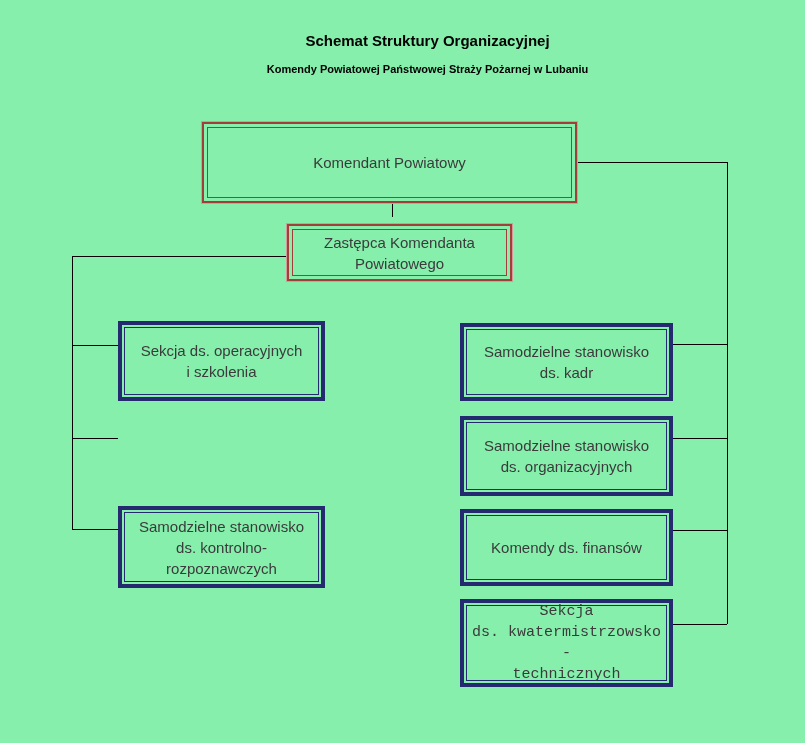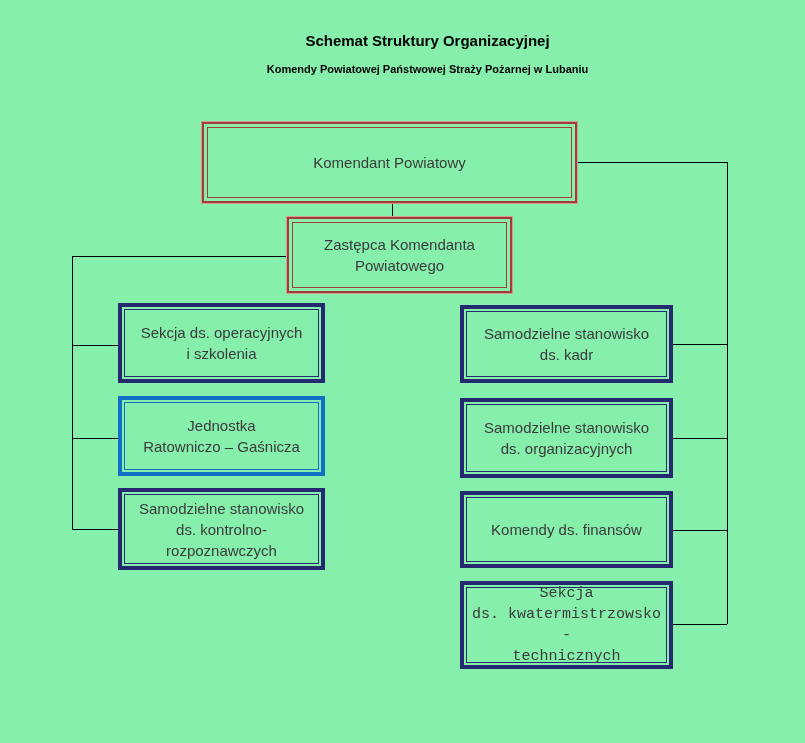--- a/index.html
+++ b/index.html
@@ -37,21 +37,21 @@
     line-height: 21px;
     color: #3b3b3b;
   }
 
   .box.red {
     border: 2px solid var(--red-border, #a43c3a);
     box-shadow: 0 0 0 1px #d59a98;
   }
   .box.red .inner { inset: 3px; border: 1px solid var(--red-border, #a43c3a); }
 
-  .box.navy { border: 4px solid var(--navy-border, #252a70); }
+  .box.navy { border: 4px solid var(--navy-border, #252a70); margin-top: 18px; }
   .box.navy .inner { inset: 2px; border: 1px solid var(--navy-border, #252a70); }
 
   .box.blue { border: 4px solid var(--blue-border, #1170c6); }
   .box.blue .inner { inset: 2px; border: 1px solid var(--blue-border, #1170c6); }
 
   .hline { position: absolute; height: 1px; background: var(--connector, #000); }
   .vline { position: absolute; width: 1px; background: var(--connector, #000); }
 </style>
 </head>
 <body>
@@ -75,40 +75,34 @@
   <div class="hline" style="left:72px; top:345px; width:46px;"></div>
   <div class="hline" style="left:72px; top:438px; width:46px;"></div>
   <div class="hline" style="left:72px; top:529px; width:46px;"></div>
 
   <div class="box red" style="left:202px; top:122px; width:375px; height:81px;padding-left:9px;">
     <div class="inner">
       <span class="label">Komendant Powiatowy</span>
     </div>
   </div>
 
-  <div class="box red" style="left:287px; top:217px; width:225px; height:76px;">
+  <div class="box red" style="left:287px; top:224px; width:225px; height:57px;">
     <div class="inner">
       <span class="label">Zastępca Komendanta
 Powiatowego</span>
     </div>
   </div>
 
   <div class="box navy" style="left:118px; top:303px; width:207px; height:80px;">
     <div class="inner">
       <span class="label">Sekcja ds. operacyjnych
 i  szkolenia</span>
     </div>
   </div>
 
-  <div class="box blue" style="left:118px; top:396px; width:207px; height:80px;">
-    <div class="inner">
-      <span class="label">Jednostka
-Ratowniczo – Gaśnicza</span>
-    </div>
-  </div>
 
   <div class="box navy" style="left:118px; top:488px; width:207px; height:82px;">
     <div class="inner">
       <span class="label">Samodzielne stanowisko
 ds. kontrolno-
 rozpoznawczych</span>
     </div>
   </div>
 
   <div class="box navy" style="left:460px; top:305px; width:213px; height:78px;">

